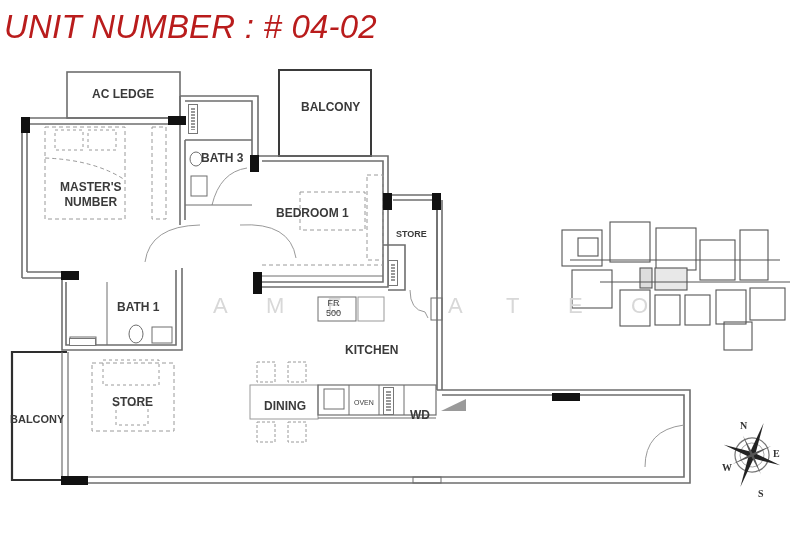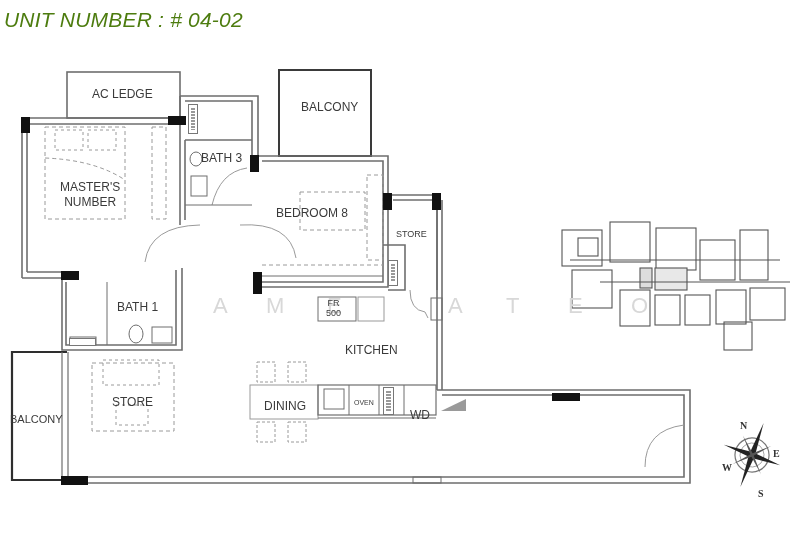--- a/index.html
+++ b/index.html
@@ -1,21 +1,21 @@
 <!DOCTYPE html>
 <html><head>
 <meta charset="utf-8">
 <style>
   html, body { margin: 0; padding: 0; background: #ffffff; }
   body { width: 800px; height: 533px; position: relative; overflow: hidden;
          font-family: "Liberation Sans", sans-serif; color: #1a1a1a; }
-  .title { position: absolute; left: 4px; top: 8px; font-size: 21px; font-style: italic;
-           letter-spacing: 0.2px; color: #4d7c0f; }
+  .title { position: absolute; left: 4px; top: 8px; font-size: 33px; font-style: italic;
+           letter-spacing: 0.2px; color: #b91c1c; }
   svg.plan { position: absolute; left: 0; top: 0; }
-  .lbl { position: absolute; font-size: 12px; font-weight: normal; color: #3a3a3a;
+  .lbl { position: absolute; font-size: 12px; font-weight: bold; color: #3a3a3a;
          text-align: center; line-height: 15px; white-space: nowrap; }
   .lbl.sm { font-size: 9px; }
   .lbl.xs { font-size: 7px; }
   .watermark { position: absolute; left: 213px; top: 293px; font-size: 22px; color: #d8d8d8;
                letter-spacing: 0; pointer-events: none; }
   .watermark span { position: absolute; top: 0; }
   .vtag { position: absolute; border: 1px solid #777; background: #fff; }
   .vtag::after { content: ""; position: absolute; left: 2px; right: 2px; top: 3px; bottom: 3px;
                  background: repeating-linear-gradient(to bottom, #999 0 2px, #fff 2px 3px); }
   .compass-lbl { position: absolute; font-family: "Liberation Serif", serif; font-weight: bold;
@@ -166,21 +166,21 @@
   <span style="left:418px">O</span>
 </div>
 
 <div class="lbl" style="left:92px; top:87px;">AC LEDGE</div>
 <div class="lbl" style="left:60px; top:180px;">
   <div>MASTER'S</div>
   <div>NUMBER</div>
 </div>
 <div class="lbl" style="left:201px; top:151px;">BATH 3</div>
 <div class="lbl" style="left:301px; top:100px;">BALCONY</div>
-<div class="lbl" style="left:276px; top:206px;">BEDROOM 8</div>
+<div class="lbl" style="left:276px; top:206px;">BEDROOM 1</div>
 <div class="lbl sm" style="left:396px; top:227px;">STORE</div>
 <div class="lbl" style="left:117px; top:300px;">BATH 1</div>
 <div class="lbl" style="left:345px; top:343px;">KITCHEN</div>
 <div class="lbl" style="left:112px; top:395px;">STORE</div>
 <div class="lbl" style="left:264px; top:399px;">DINING</div>
 <div class="lbl" style="left:10px; top:412px; font-size:11px;">BALCONY</div>
 
 <div class="lbl sm" style="left:326px; top:298px; line-height:10px; font-weight:normal;">
   <div>FR</div>
   <div>500</div>

